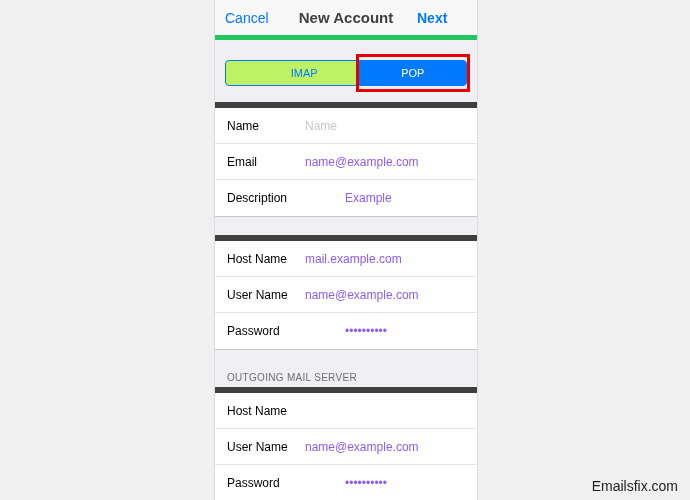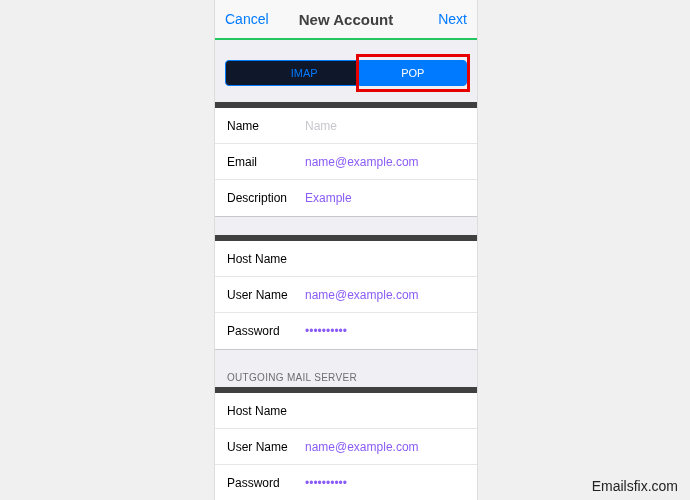--- a/index.html
+++ b/index.html
@@ -22,36 +22,36 @@
       width: 264px;
       height: 500px;
       background: #efeff4;
       border-left: 1px solid #ddd;
       border-right: 1px solid #ddd;
       overflow: hidden;
     }
     .nav-bar {
       height: 40px;
       background: #f8f8f8;
-      border-bottom: 2px solid #22c55e;
+      border-bottom: 5px solid #22c55e;
       display: flex;
       align-items: center;
       justify-content: space-between;
       padding: 0 10px;
     }
     .nav-button {
       color: #007aff;
       font-size: 14px;
       font-weight: 400;
       cursor: pointer;
       min-width: 50px;
     }
     .nav-button.right {
-      text-align: right;
-      font-weight: 400;
+      text-align: left;
+      font-weight: 700;
     }
     .nav-title {
       font-size: 15px;
       font-weight: 600;
       color: #404040;
       text-align: center;
       flex: 1;
     }
     .segment-wrapper {
       padding: 20px 10px 16px 10px;
@@ -62,21 +62,21 @@
       flex: 1;
       text-align: center;
       font-size: 11px;
       font-weight: 500;
       padding: 6px 0;
       border: 1px solid #007aff;
       cursor: pointer;
     }
     .segment.imap {
       color: #007aff;
-      background: #0f172a;
+      background: #bef264;
       border-radius: 4px 0 0 4px;
       padding-left: 25px;
     }
     .segment.pop {
       color: #fff;
       background: #007aff;
       border-radius: 0 4px 4px 0;
       position: relative;
     }
     .highlight-box {
@@ -104,20 +104,21 @@
     .form-row {
       display: flex;
       align-items: center;
       padding: 9px 12px;
       border-bottom: 1px solid #e5e5ea;
       font-size: 13px;
       min-height: 36px;
     }
     .form-row:last-child {
       border-bottom: none;
+      gap: 40px;
     }
     .form-label {
       width: 78px;
       color: #000;
       font-size: 12px;
     }
     .form-value {
       flex: 1;
       color: #8b5cf6;
       border: none;
@@ -167,20 +168,21 @@
     </div>
     <div class="form-row">
       <div class="form-label">Description</div>
       <div class="form-value">Example</div>
     </div>
   </div>
 
   <div class="form-group">
     <div class="form-row">
       <div class="form-label">Host Name</div>
+      <div class="form-value">mail.example.com</div>
     </div>
     <div class="form-row">
       <div class="form-label">User Name</div>
       <div class="form-value">name@example.com</div>
     </div>
     <div class="form-row">
       <div class="form-label">Password</div>
       <div class="form-value">••••••••••</div>
     </div>
   </div>

